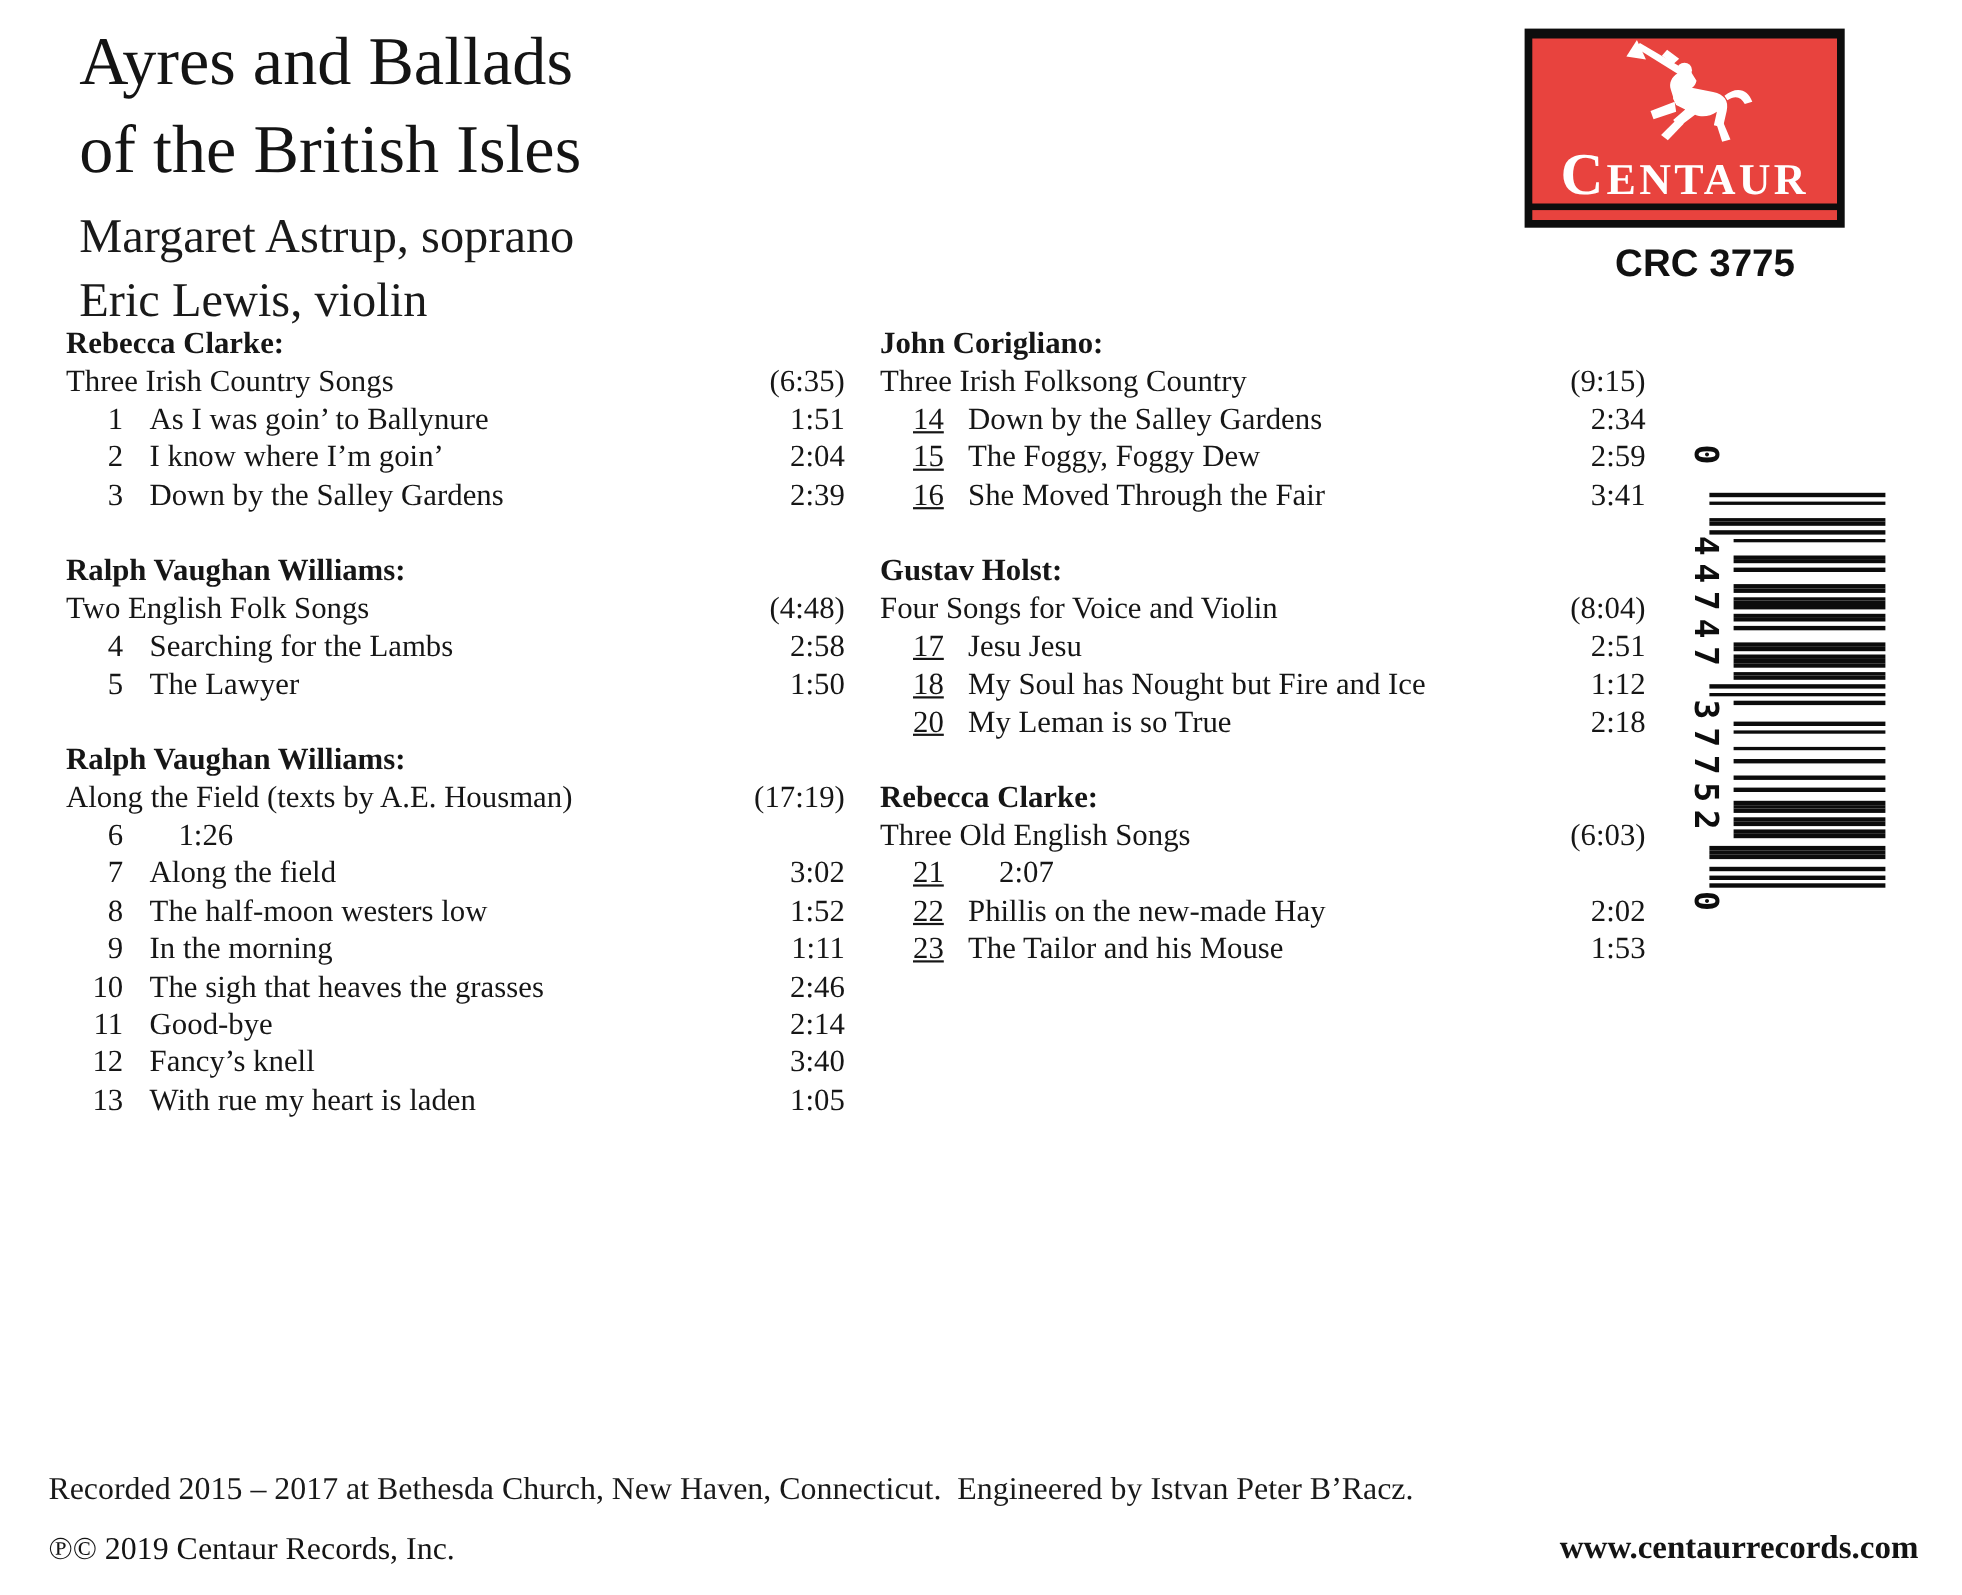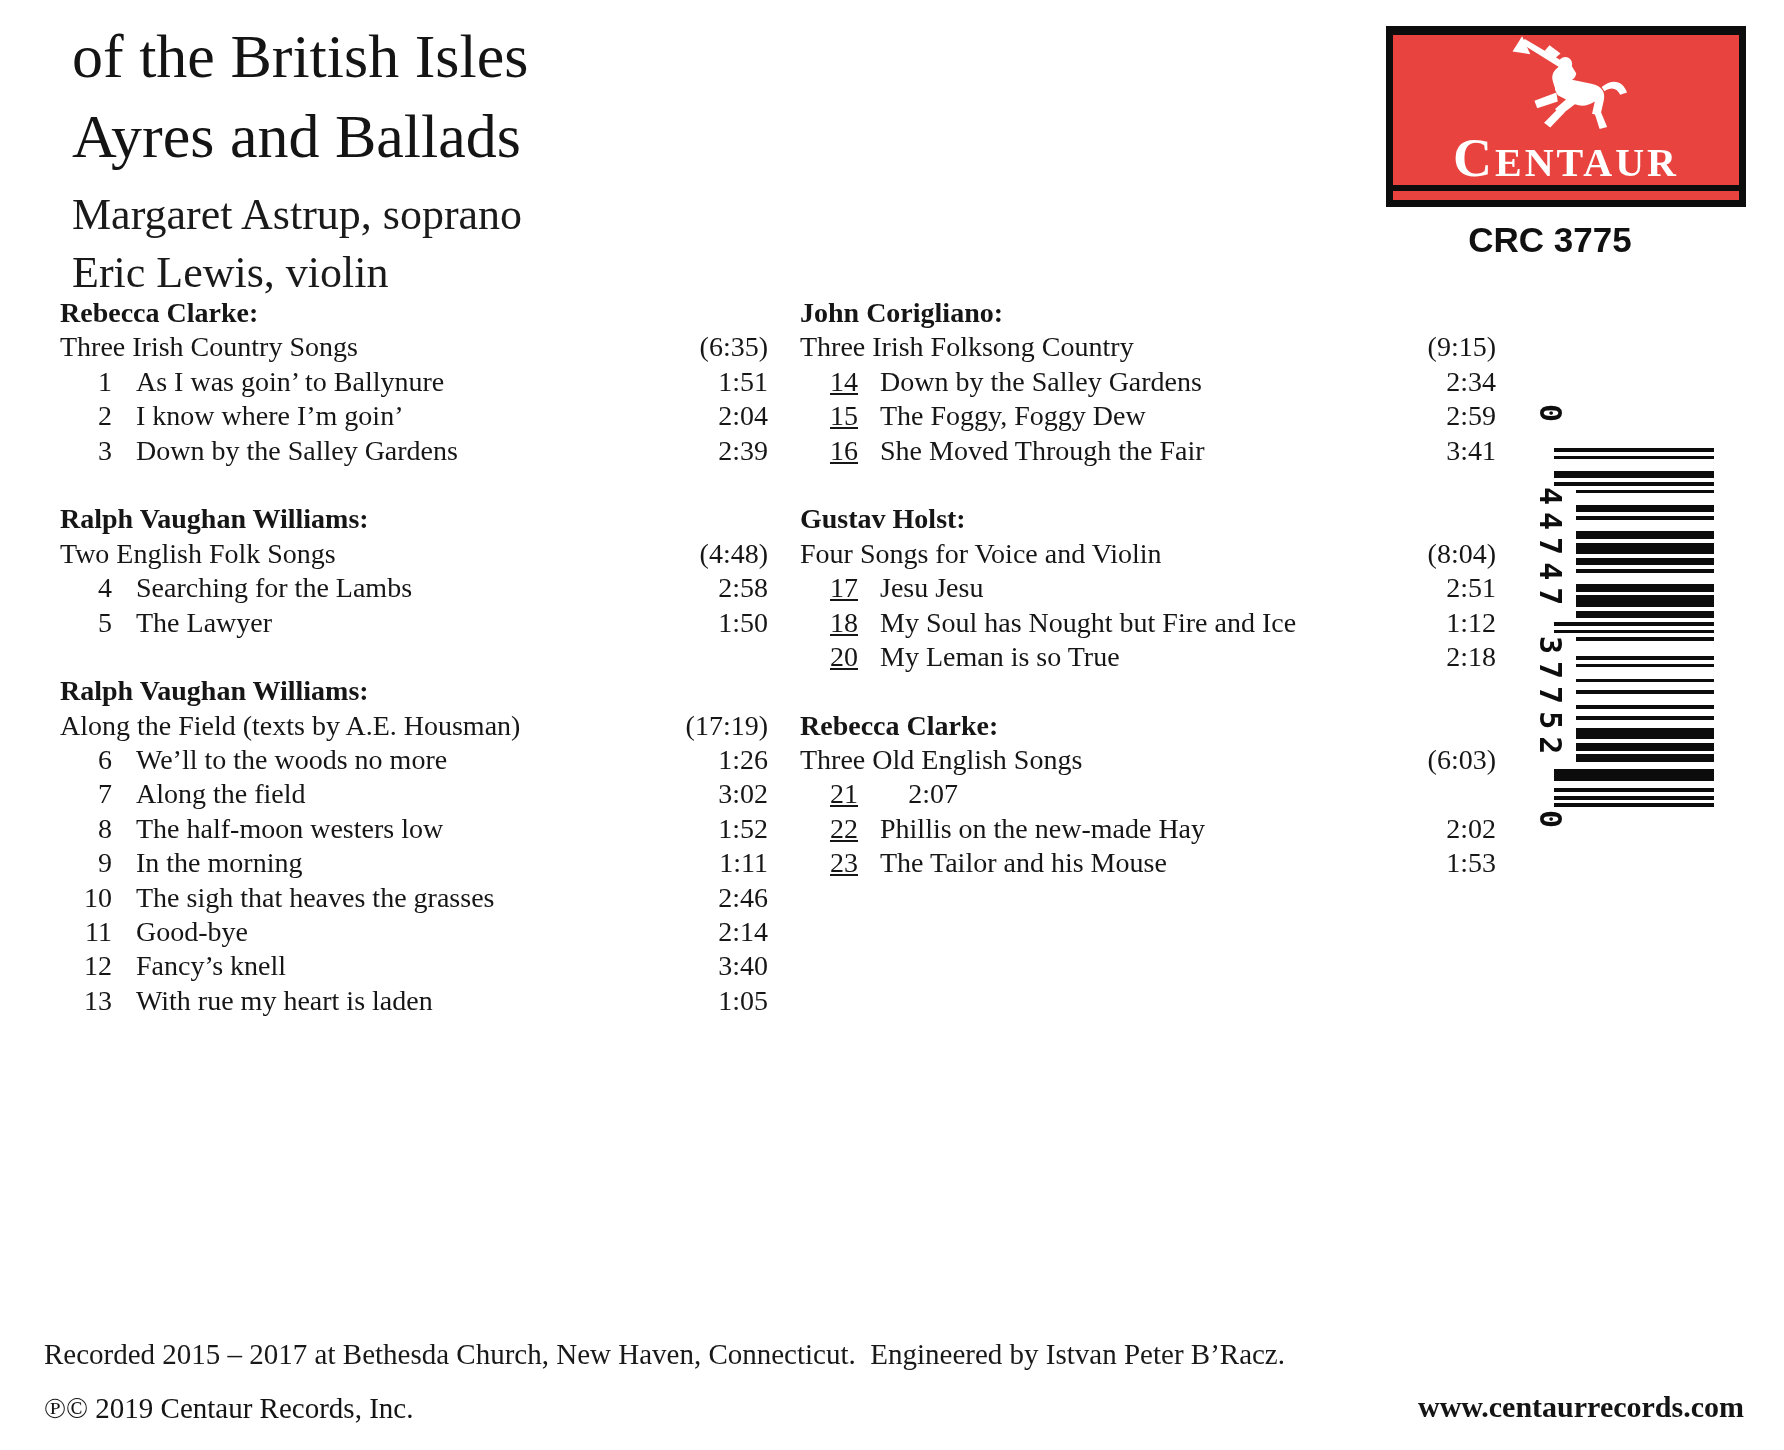--- a/index.html
+++ b/index.html
@@ -9,21 +9,21 @@
     background:#ffffff;
     font-family:"Liberation Serif","DejaVu Serif",serif;
     color:#161616;
     overflow:hidden;
   }
   
   .header{position:absolute;left:72px;top:16px;}
   .title{font-size:62px;line-height:80px;letter-spacing:0px;color:#141414;}
   .artists{margin-top:10px;font-size:44px;line-height:58px;color:#1a1a1a;}
   
-  .logo{position:absolute;left:1386px;top:26px;width:360px;background:#0d0d0d;padding:7px;box-sizing:border-box;}
+  .logo{position:absolute;left:1386px;top:26px;width:291px;background:#0d0d0d;padding:7px;box-sizing:border-box;}
   .logo-red{height:150px;position:relative;text-align:center;}
   .logo-svg{display:block;margin:2px auto 0 auto;}
   .logo-word{position:absolute;left:0;right:0;bottom:2px;color:#ffffff;
     font-family:"Liberation Serif",serif;font-weight:bold;letter-spacing:3px;
     font-size:40px;line-height:40px;}
   .logo-word .bigc{font-size:54px;}
   .logo-bar{height:9px;margin-top:6px;}
   .catalog{position:absolute;left:1386px;top:220px;width:328px;text-align:center;
     font-family:"Liberation Sans","DejaVu Sans",sans-serif;font-weight:bold;font-size:35px;color:#111;}
   
@@ -55,22 +55,22 @@
   .footer-left{position:absolute;left:44px;top:1392px;font-size:29px;color:#141414;}
   .footer-right{position:absolute;right:40px;top:1390px;font-size:30px;font-weight:bold;color:#141414;}
 </style>
 </head>
 <body>
 
 <div class="page">
 
   <div class="header">
     <div class="title">
+      <div>Ayres and Ballads</div>
       <div>of the British Isles</div>
-      <div>Ayres and Ballads</div>
     </div>
     <div class="artists">
       <div>Margaret Astrup, soprano</div>
       <div>Eric Lewis, violin</div>
     </div>
   </div>
 
   <div class="logo">
     <div class="logo-red" id="logo-red" style="background: rgb(232, 67, 62);">
       <svg class="logo-svg" viewBox="0 0 200 140" width="178" height="96" aria-hidden="true">
@@ -233,21 +233,20 @@
         <span class="tm">1:50</span>
       </div>
       <div class="gap"></div>
       <div class="line composer">Ralph Vaughan Williams:</div>
       <div class="line">
         <span class="wt">Along the Field (texts by A.E. Housman)</span>
         <span class="tm">(17:19)</span>
       </div>
       <div class="line">
         <span class="no">6</span>
-        <span class="tt">We’ll to the woods no more</span>
         <span class="tm">1:26</span>
       </div>
       <div class="line">
         <span class="no">7</span>
         <span class="tt">Along the field</span>
         <span class="tm">3:02</span>
       </div>
       <div class="line">
         <span class="no">8</span>
         <span class="tt">The half-moon westers low</span>

